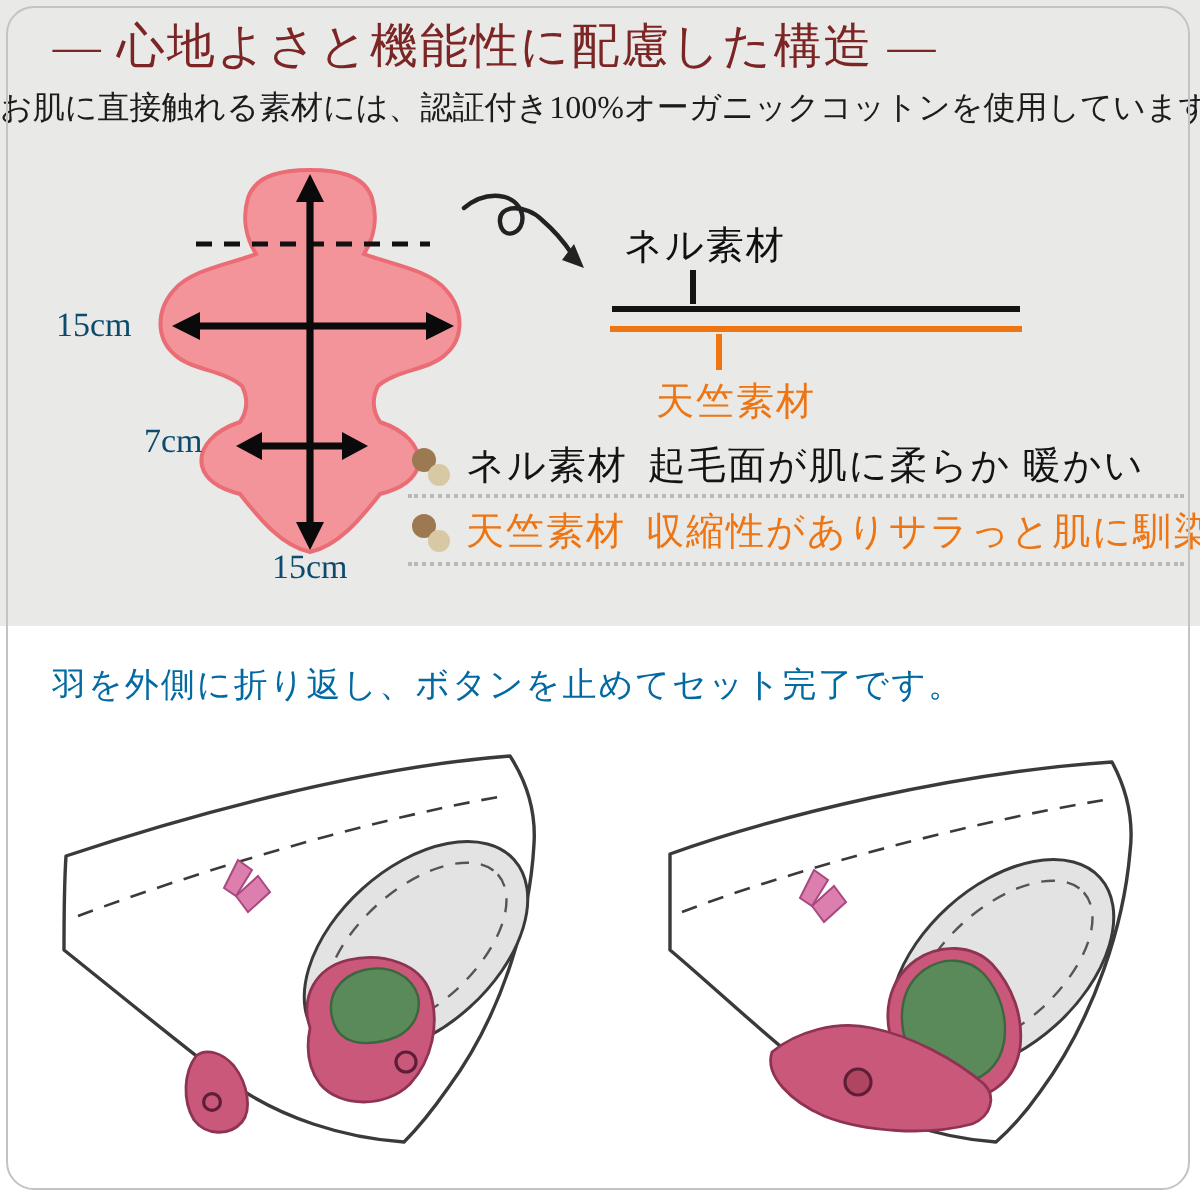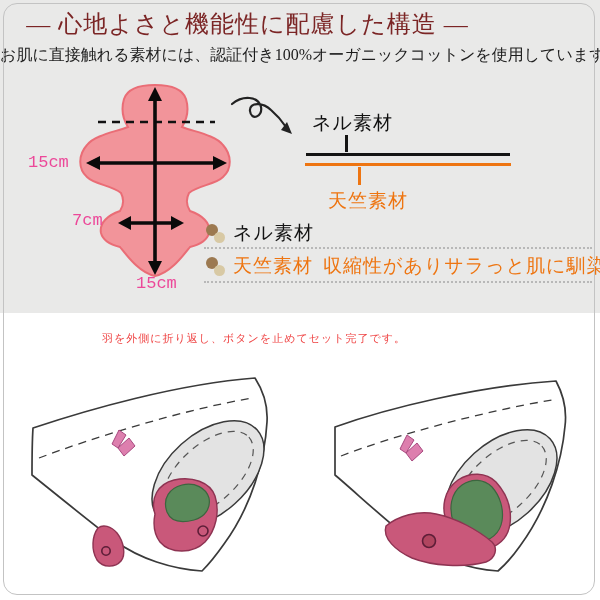--- a/index.html
+++ b/index.html
@@ -19,22 +19,22 @@
     font-family:"Liberation Serif","DejaVu Serif",serif;
     font-size:24px;line-height:30px;color:#7b2525;letter-spacing:1px;white-space:nowrap;
   }
   .subtitle{
     left:0;top:44px;width:600px;text-align:center;
     font-family:"Liberation Serif","DejaVu Serif",serif;
     font-size:16px;line-height:21px;color:#1c1c1c;white-space:nowrap;
   }
   
   .dim-label{
-    font-size:17px;color:#ec4899;font-weight:500;white-space:nowrap;
-    font-family:Liberation Mono, monospace;
+    font-size:17px;color:#0c4a6e;font-weight:500;white-space:nowrap;
+    font-family:Liberation Serif, serif;
   }
   .lbl-width{left:28px;top:153px;}
   .lbl-lower-width{left:72px;top:211px;}
   .lbl-length{left:136px;top:274px;}
   
   .jp{font-family:"Liberation Serif","DejaVu Serif",serif;letter-spacing:1px;white-space:nowrap;}
   .layer-label-top{left:312px;top:110px;font-size:19px;color:#111;}
   .layer-tick-top{left:345px;top:135px;width:3px;height:17px;background:#141414;}
   .layer-line-top{left:306px;top:153px;width:204px;height:3px;background:#141414;}
   .layer-line-bottom{left:305px;top:163px;width:206px;height:3px;background:#ee7511;}
@@ -48,21 +48,21 @@
   .row-tenjiku{top:253px;color:#ee7511;}
   .bead{position:relative;width:19px;height:19px;flex:0 0 19px;}
   .bead .b1{position:absolute;left:0;top:0;width:12px;height:12px;border-radius:50%;background:#9c7950;}
   .bead .b2{position:absolute;right:0;bottom:0;width:11px;height:11px;border-radius:50%;background:#d8c9a4;}
   .dotted{border-top:2px dotted #b8b8b8;height:0;width:388px;left:204px;}
   .dotted-1{top:247px;}
   .dotted-2{top:281px;}
   
   .caption{
     left:0;top:331px;width:508px;text-align:center;
-    font-size:11px;color:#ef4444;letter-spacing:1px;white-space:nowrap;
+    font-size:17px;color:#0369a1;letter-spacing:1px;white-space:nowrap;
   }
   svg{display:block;}
 </style>
 </head>
 <body>
 
 <div class="abs gray-band"></div>
 <div class="abs white-band"></div>
 
 <div class="abs title jp">― 心地よさと機能性に配慮した構造 ―</div>
@@ -111,20 +111,21 @@
 <div class="abs layer-line-bottom"></div>
 <div class="abs layer-tick-bottom"></div>
 <span class="abs jp layer-label-bottom">天竺素材</span>
 
 <div class="abs bullet-row row-nel jp">
   <span class="bead">
       <span class="b1"></span>
       <span class="b2"></span>
     </span>
   <span class="name">ネル素材</span>
+  <span class="desc">起毛面が肌に柔らか 暖かい</span>
 </div>
 <div class="abs dotted dotted-1"></div>
 <div class="abs bullet-row row-tenjiku jp">
   <span class="bead">
       <span class="b1"></span>
       <span class="b2"></span>
     </span>
   <span class="name">天竺素材</span>
   <span class="desc">収縮性がありサラっと肌に馴染む</span>
 </div>

